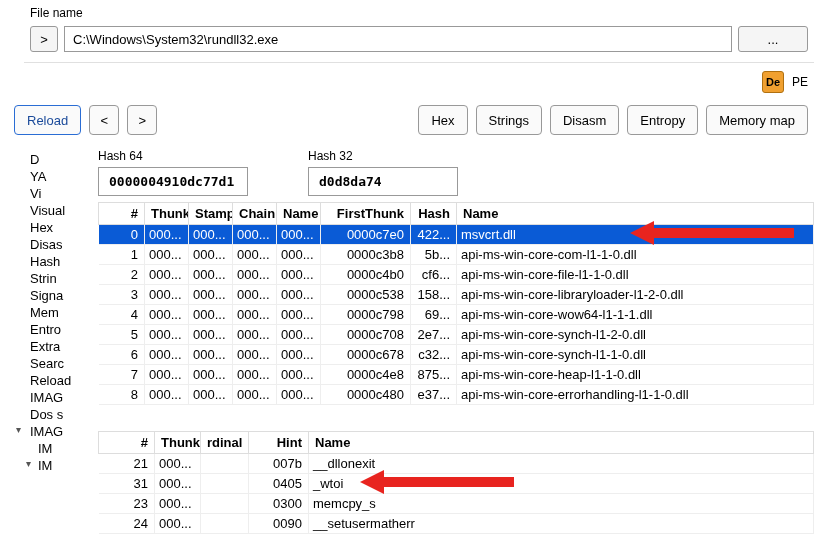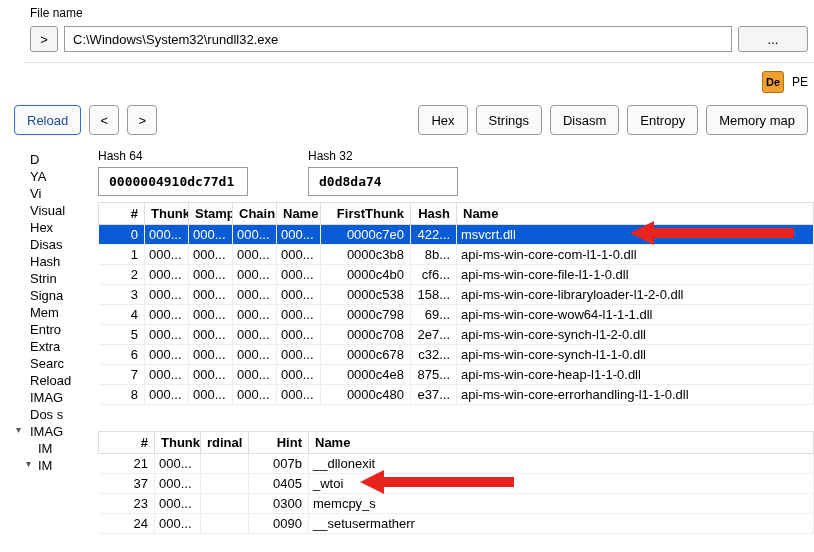--- a/index.html
+++ b/index.html
@@ -148,21 +148,21 @@
               <td>422...</td>
               <td class="left">msvcrt.dll</td>
             </tr>
             <tr>
               <td>1</td>
               <td class="left">000...</td>
               <td class="left">000...</td>
               <td class="left">000...</td>
               <td class="left">000...</td>
               <td>0000c3b8</td>
-              <td>8b...</td>
+              <td>5b...</td>
               <td class="left">api-ms-win-core-com-l1-1-0.dll</td>
             </tr>
             <tr>
               <td>2</td>
               <td class="left">000...</td>
               <td class="left">000...</td>
               <td class="left">000...</td>
               <td class="left">000...</td>
               <td>0000c4b0</td>
               <td>cf6...</td>
@@ -256,21 +256,21 @@
           </thead>
         <tbody id="funcs-body">
             <tr>
               <td>21</td>
               <td class="left">000...</td>
               <td class="left"></td>
               <td>007b</td>
               <td class="left">__dllonexit</td>
             </tr>
             <tr>
-              <td>37</td>
+              <td>31</td>
               <td class="left">000...</td>
               <td class="left"></td>
               <td>0405</td>
               <td class="left">_wtoi</td>
             </tr>
             <tr>
               <td>23</td>
               <td class="left">000...</td>
               <td class="left"></td>
               <td>0300</td>

